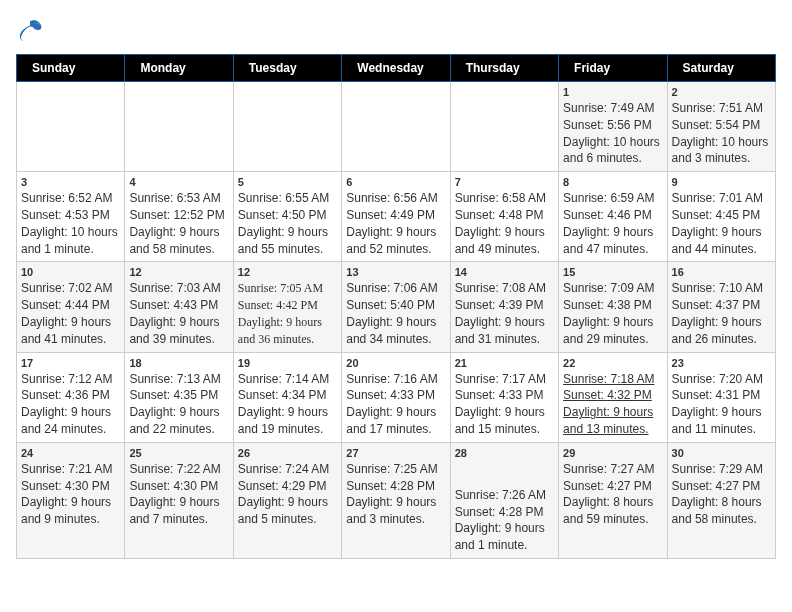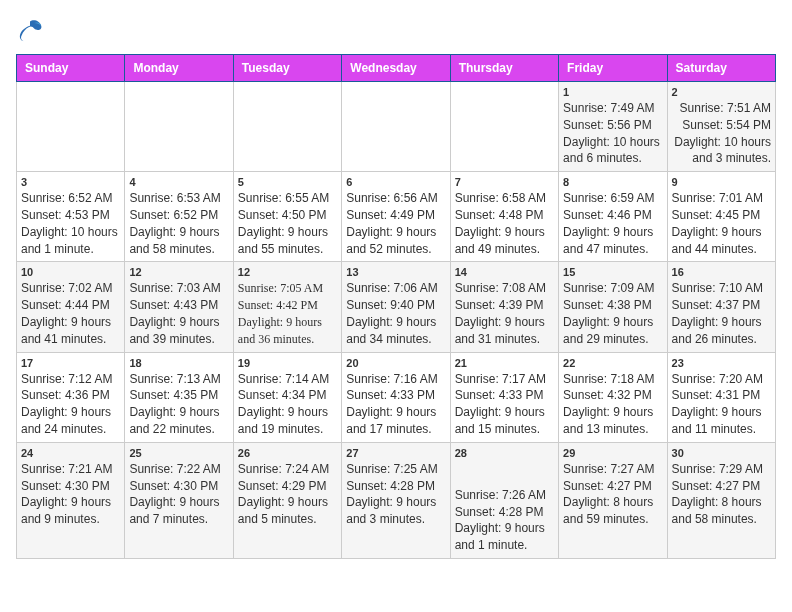--- a/index.html
+++ b/index.html
@@ -43,25 +43,25 @@
     .location {
       font-size: 14px;
       color: #444;
     }
     table {
       width: 100%;
       border-collapse: collapse;
       table-layout: fixed;
     }
     thead th {
-      background: #d946ef;
+      background: #000000;
       color: #fff;
       font-size: 12px;
       font-weight: bold;
-      padding: 6px 8px;
+      padding: 6px 15px;
       text-align: left;
       border: 1px solid #1a5a9a;
     }
     tbody td {
       border: 1px solid #ccc;
       vertical-align: top;
       padding: 4px;
       font-size: 10px;
       color: #333;
       height: 88px;
@@ -128,36 +128,36 @@
         <td class="empty-cell"></td>
         <td class="empty-cell"></td>
         <td>
           <span class="day-num">1</span>
           <div class="day-info" style="white-space: pre-line;">Sunrise: 7:49 AM
 Sunset: 5:56 PM
 Daylight: 10 hours and 6 minutes.</div>
         </td>
         <td>
           <span class="day-num">2</span>
-          <div class="day-info" style="white-space: pre-line; text-align: right;">Sunrise: 7:51 AM
+          <div class="day-info" style="white-space: pre-line;">Sunrise: 7:51 AM
 Sunset: 5:54 PM
 Daylight: 10 hours and 3 minutes.</div>
         </td>
       </tr>
       <tr>
         <td>
           <span class="day-num">3</span>
           <div class="day-info" style="white-space: pre-line;">Sunrise: 6:52 AM
 Sunset: 4:53 PM
 Daylight: 10 hours and 1 minute.</div>
         </td>
         <td>
           <span class="day-num">4</span>
           <div class="day-info" style="white-space: pre-line;">Sunrise: 6:53 AM
-Sunset: 6:52 PM
+Sunset: 12:52 PM
 Daylight: 9 hours and 58 minutes.</div>
         </td>
         <td>
           <span class="day-num">5</span>
           <div class="day-info" style="white-space: pre-line;">Sunrise: 6:55 AM
 Sunset: 4:50 PM
 Daylight: 9 hours and 55 minutes.</div>
         </td>
         <td>
           <span class="day-num">6</span>
@@ -199,21 +199,21 @@
         </td>
         <td>
           <span class="day-num">12</span>
           <div class="day-info" style="white-space: pre-line; font-family: Liberation Serif, serif;">Sunrise: 7:05 AM
 Sunset: 4:42 PM
 Daylight: 9 hours and 36 minutes.</div>
         </td>
         <td>
           <span class="day-num">13</span>
           <div class="day-info" style="white-space: pre-line;">Sunrise: 7:06 AM
-Sunset: 9:40 PM
+Sunset: 5:40 PM
 Daylight: 9 hours and 34 minutes.</div>
         </td>
         <td>
           <span class="day-num">14</span>
           <div class="day-info" style="white-space: pre-line;">Sunrise: 7:08 AM
 Sunset: 4:39 PM
 Daylight: 9 hours and 31 minutes.</div>
         </td>
         <td>
           <span class="day-num">15</span>
@@ -254,21 +254,21 @@
 Daylight: 9 hours and 17 minutes.</div>
         </td>
         <td>
           <span class="day-num">21</span>
           <div class="day-info" style="white-space: pre-line;">Sunrise: 7:17 AM
 Sunset: 4:33 PM
 Daylight: 9 hours and 15 minutes.</div>
         </td>
         <td>
           <span class="day-num">22</span>
-          <div class="day-info" style="white-space: pre-line;">Sunrise: 7:18 AM
+          <div class="day-info" style="white-space: pre-line; text-decoration: underline;">Sunrise: 7:18 AM
 Sunset: 4:32 PM
 Daylight: 9 hours and 13 minutes.</div>
         </td>
         <td>
           <span class="day-num">23</span>
           <div class="day-info" style="white-space: pre-line;">Sunrise: 7:20 AM
 Sunset: 4:31 PM
 Daylight: 9 hours and 11 minutes.</div>
         </td>
       </tr>

